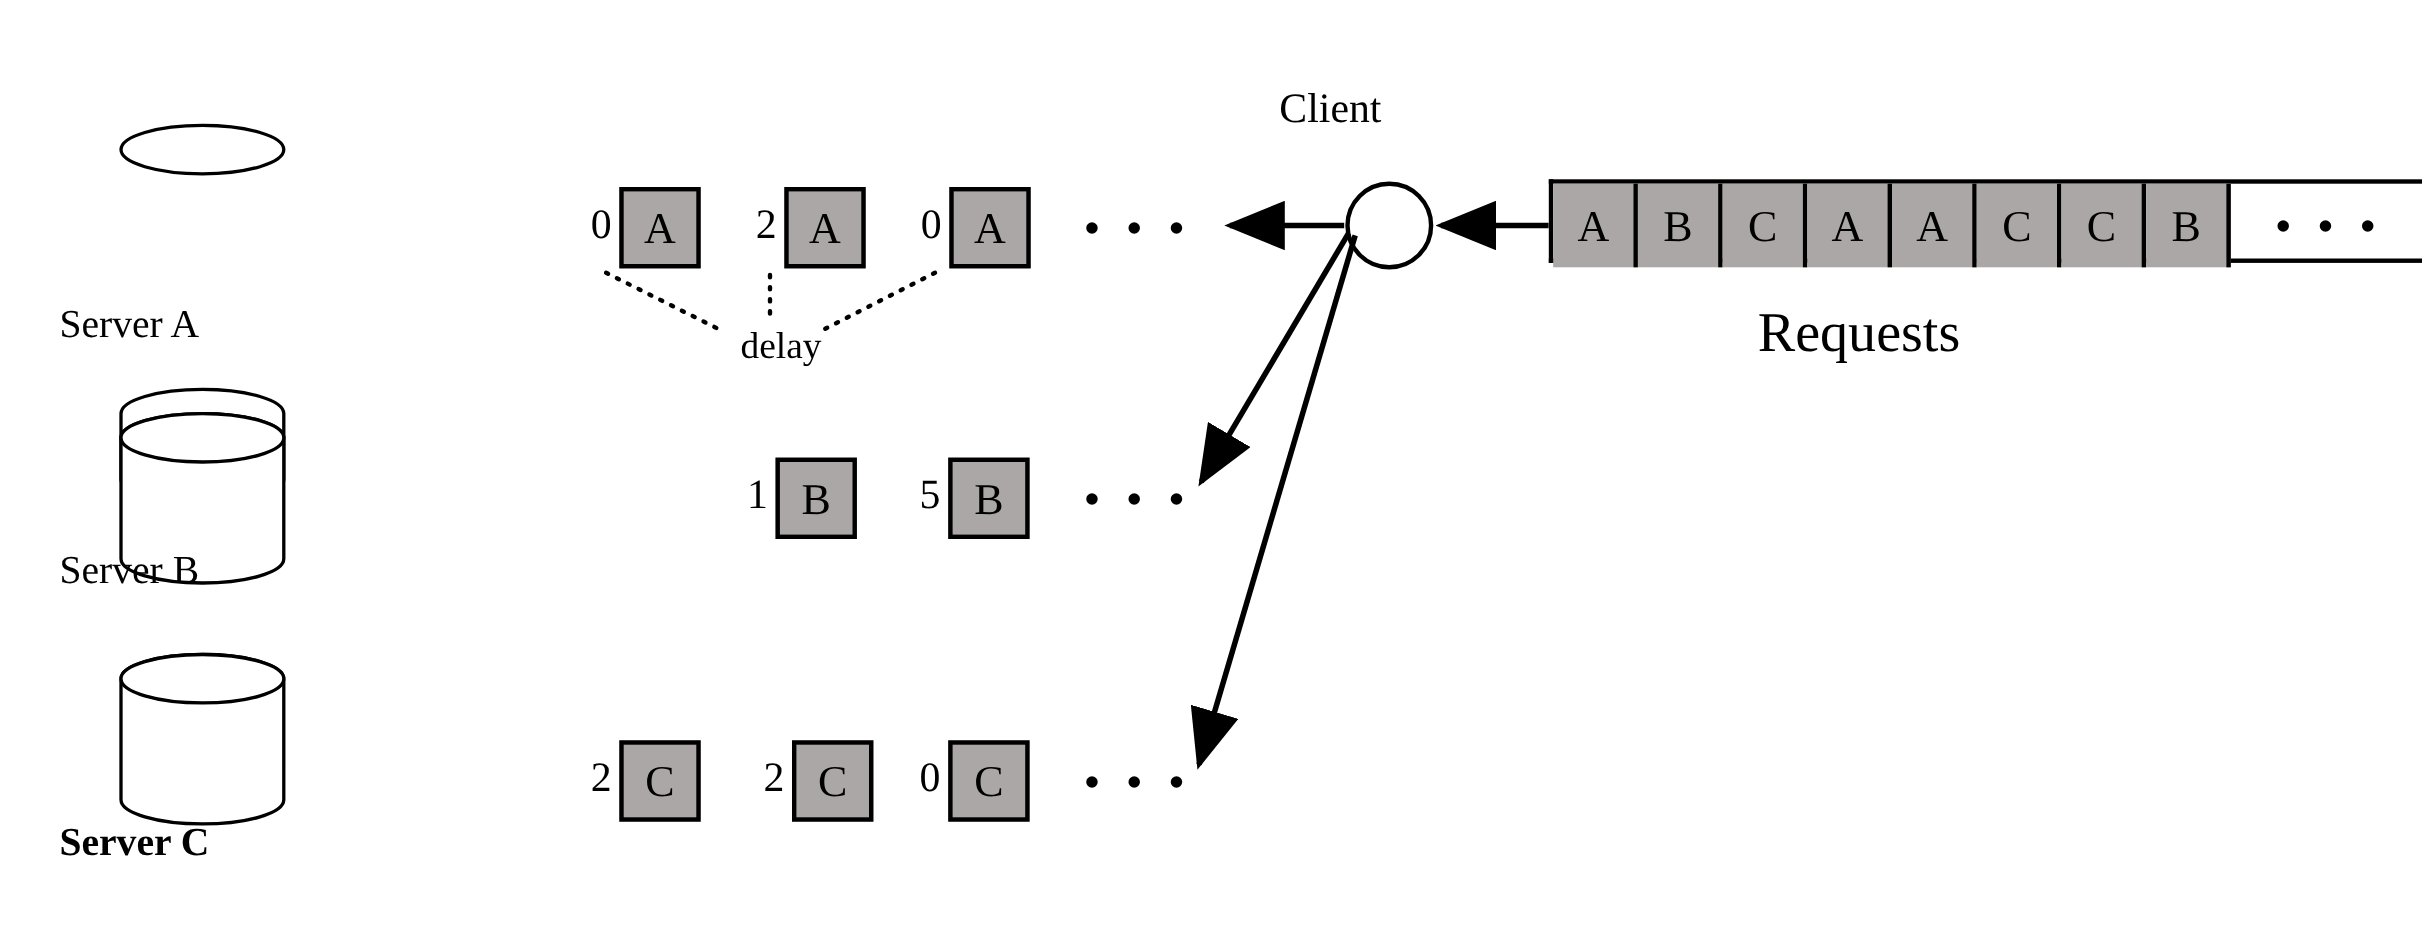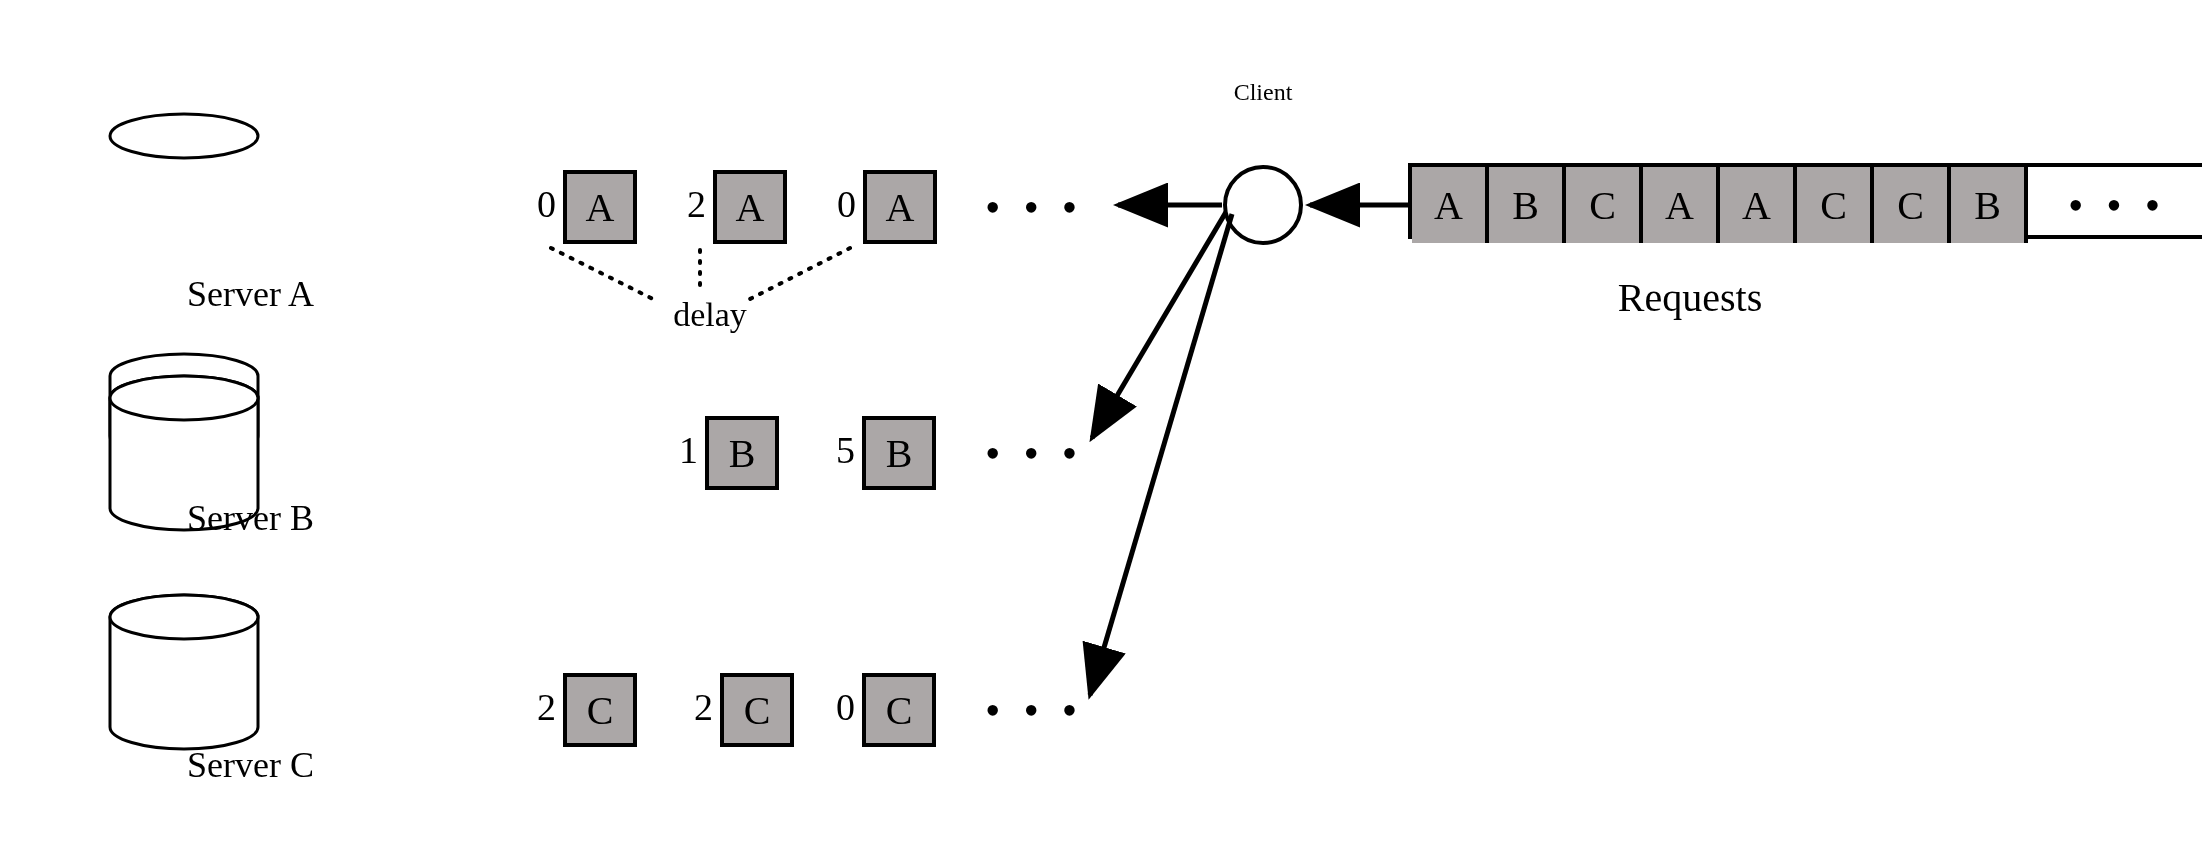--- a/index.html
+++ b/index.html
@@ -26,28 +26,28 @@
   }
   .lbl {
     position: absolute;
     font-family: "Liberation Serif", "DejaVu Serif", serif;
     color: #000;
     white-space: nowrap;
     line-height: 1;
   }
   .server-label {
     font-size: 36px;
-    text-align: right;
+    text-align: left;
   }
   .client-label {
-    font-size: 24px;
-    text-align: center;
+    font-size: 38px;
+    text-align: left;
   }
   .requests-label {
-    font-size: 40px;
+    font-size: 51px;
     text-align: center;
   }
   .delay-label {
     font-size: 34px;
     text-align: center;
   }
   .qbox {
     position: absolute;
     width: 74px;
     height: 74px;
@@ -149,21 +149,21 @@
 
     <line x1="1222" y1="205" x2="1118" y2="205" stroke="#000000" stroke-width="5" marker-end="url(#arrowhead)"></line>
 
     <line x1="1226" y1="212" x2="1092" y2="438" stroke="#000000" stroke-width="5" marker-end="url(#arrowhead)"></line>
 
     <line x1="1232" y1="214" x2="1090" y2="695" stroke="#000000" stroke-width="5" marker-end="url(#arrowhead)"></line>
   </svg>
 
   <div class="lbl server-label" style="left:54px; top:276px; width:260px;">Server A</div>
   <div class="lbl server-label" style="left:54px; top:500px; width:260px;">Server B</div>
-  <div class="lbl server-label" style="left:54px; top:747px; width:260px;">Server C</div>
+  <div class="lbl server-label" style="left:54px; top:747px; width:260px;font-weight:bold;">Server C</div>
 
   <div>
     <div class="qnum" style="left:516px; top:182px;">0</div>
     <div class="qbox" style="left:563px; top:170px;">A</div>
 
     <div class="qnum" style="left:666px; top:182px;">2</div>
     <div class="qbox" style="left:713px; top:170px;">A</div>
 
     <div class="qnum" style="left:816px; top:182px;">0</div>
     <div class="qbox" style="left:863px; top:170px;">A</div>

